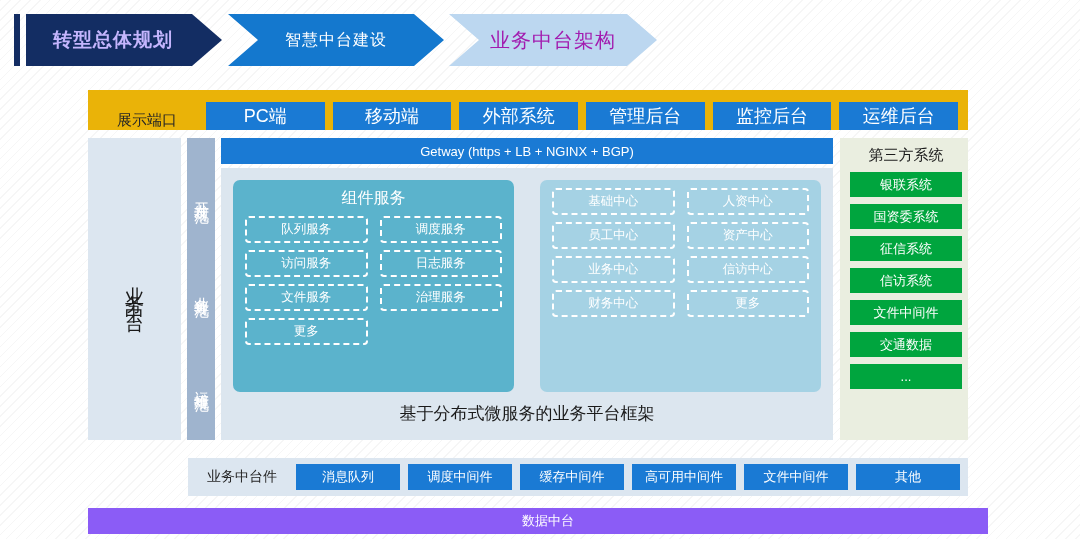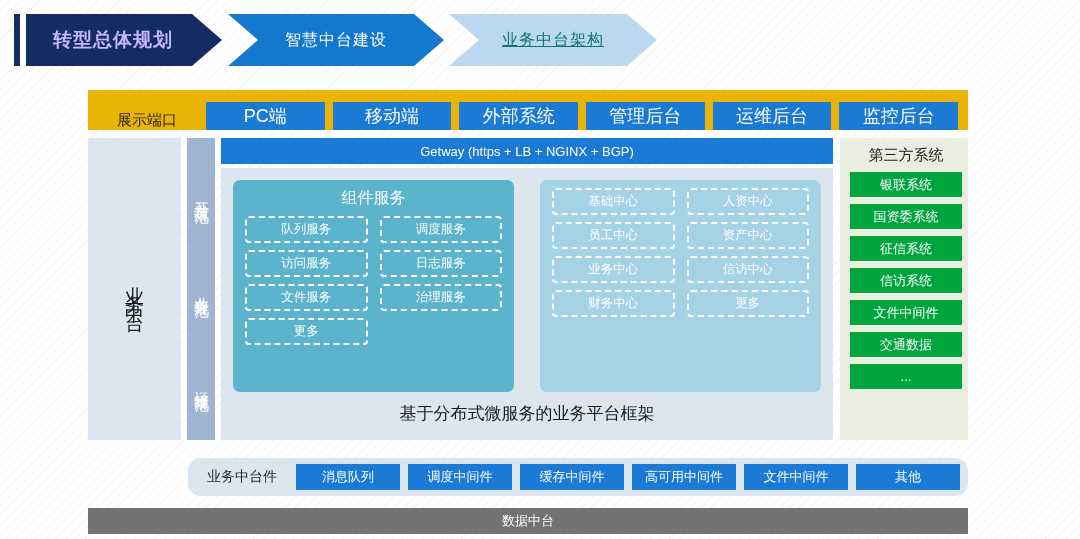--- a/index.html
+++ b/index.html
@@ -33,21 +33,21 @@
     white-space:nowrap;letter-spacing:1px;
   }
   .chev-1{left:26px;width:196px;background:#132d63;
     clip-path:polygon(0 0, calc(100% - 30px) 0, 100% 50%, calc(100% - 30px) 100%, 0 100%);}
   .chev-1 .ctext{color:#c4b5fd;font-size:19px;font-weight:bold;padding-right:22px;}
   .chev-2{left:228px;width:216px;background:#1478ce;
     clip-path:polygon(0 0, calc(100% - 30px) 0, 100% 50%, calc(100% - 30px) 100%, 0 100%, 30px 50%);}
   .chev-2 .ctext{color:#ffffff;font-size:16px;padding-right:14px;padding-left:14px;}
   .chev-3{left:449px;width:208px;background:#bcd7f0;
     clip-path:polygon(0 0, calc(100% - 30px) 0, 100% 50%, calc(100% - 30px) 100%, 0 100%, 30px 50%);}
-  .chev-3 .ctext{color:#0f766e;font-size:16px;padding-right:14px;padding-left:14px;text-decoration:underline;}
+  .chev-3 .ctext{color:#a21caf;font-size:20px;padding-right:14px;padding-left:14px;}
 
   
   #ports{
     position:absolute;left:88px;top:90px;width:880px;height:40px;
     background:#eab308;
     display:flex;align-items:flex-end;
   }
   #ports .rowlabel{
     width:118px;text-align:center;color:#262626;font-size:15px;flex:none;
   }
@@ -125,36 +125,36 @@
   }
   .tpbtn{
     height:25px;background:#00a53e;color:#ffffff;font-size:13px;
     display:flex;align-items:center;justify-content:center;
     margin-bottom:7px;white-space:nowrap;
   }
 
   
   #middleware{
     position:absolute;left:188px;top:458px;width:780px;height:38px;
-    background:#dce6f0;display:flex;align-items:center;border-radius:13px;
+    background:#dce6f0;display:flex;align-items:center;
   }
   #middleware .rowlabel{
     width:108px;text-align:center;color:#262626;font-size:14px;flex:none;
   }
   #middleware .btns{display:flex;gap:8px;flex:1;padding-right:8px;}
   .midbtn{
     flex:1;height:26px;background:#1a7ad4;color:#ffffff;font-size:13px;
     display:flex;align-items:center;justify-content:center;white-space:nowrap;
   }
 
   
   #databar{
     position:absolute;left:88px;top:508px;width:880px;height:26px;
-    background:#737373;color:#ffffff;font-size:13px;
-    display:flex;align-items:center;justify-content:center;
+    background:#8b5cf6;color:#ffffff;font-size:13px;
+    display:flex;align-items:center;justify-content:center;padding-left:20px;
   }
 </style>
 </head>
 <body>
 
 <div id="backdrop"></div>
 
 <div id="stage">
 
   <div id="ribbon">
@@ -170,22 +170,22 @@
     </div>
   </div>
 
   <div id="ports">
     <div class="rowlabel">展示端口</div>
     <div class="btns">
       <div class="portbtn">PC端</div>
       <div class="portbtn">移动端</div>
       <div class="portbtn">外部系统</div>
       <div class="portbtn">管理后台</div>
+      <div class="portbtn">监控后台</div>
       <div class="portbtn">运维后台</div>
-      <div class="portbtn">监控后台</div>
     </div>
   </div>
 
   <div id="band">
 
     <div class="leftlabel">
       <span>业务中台</span>
     </div>
 
     <div class="normstrip">

